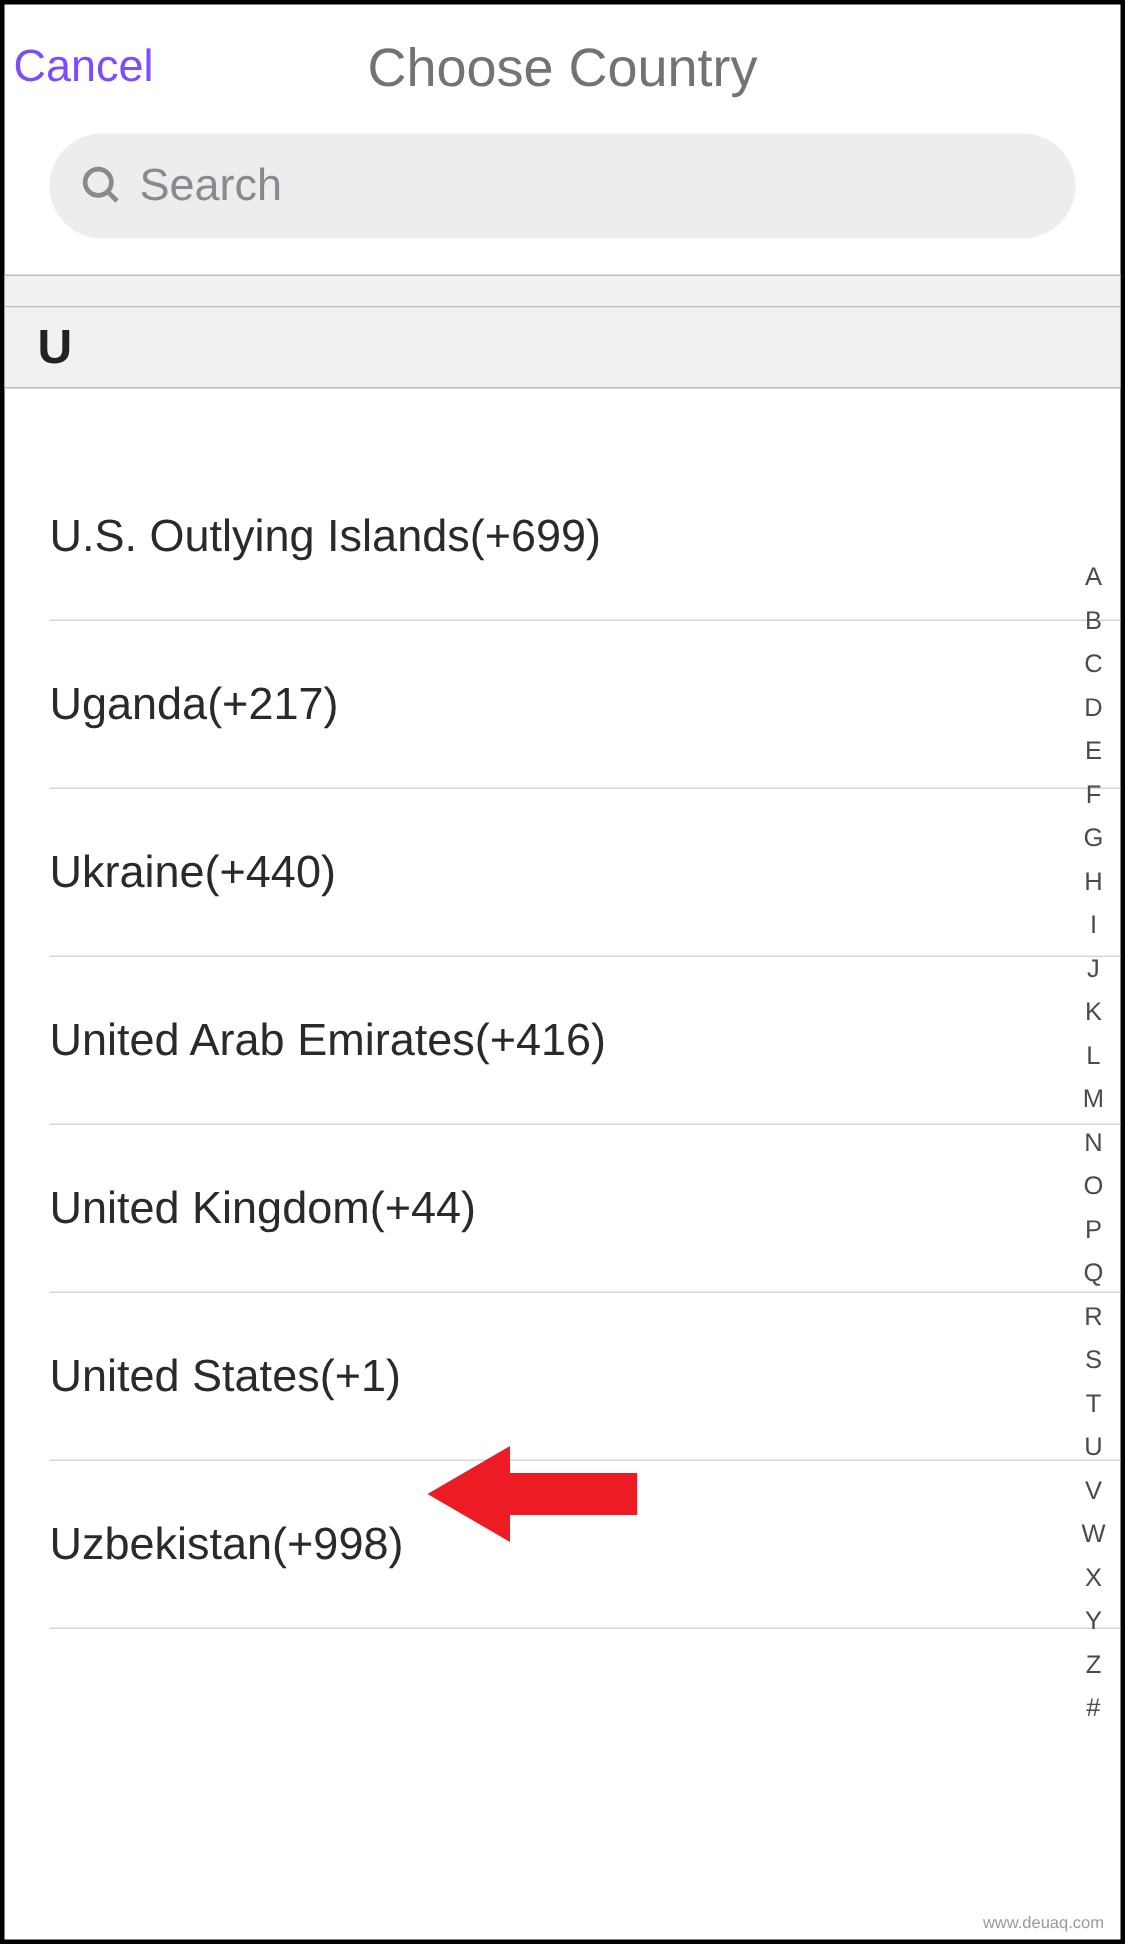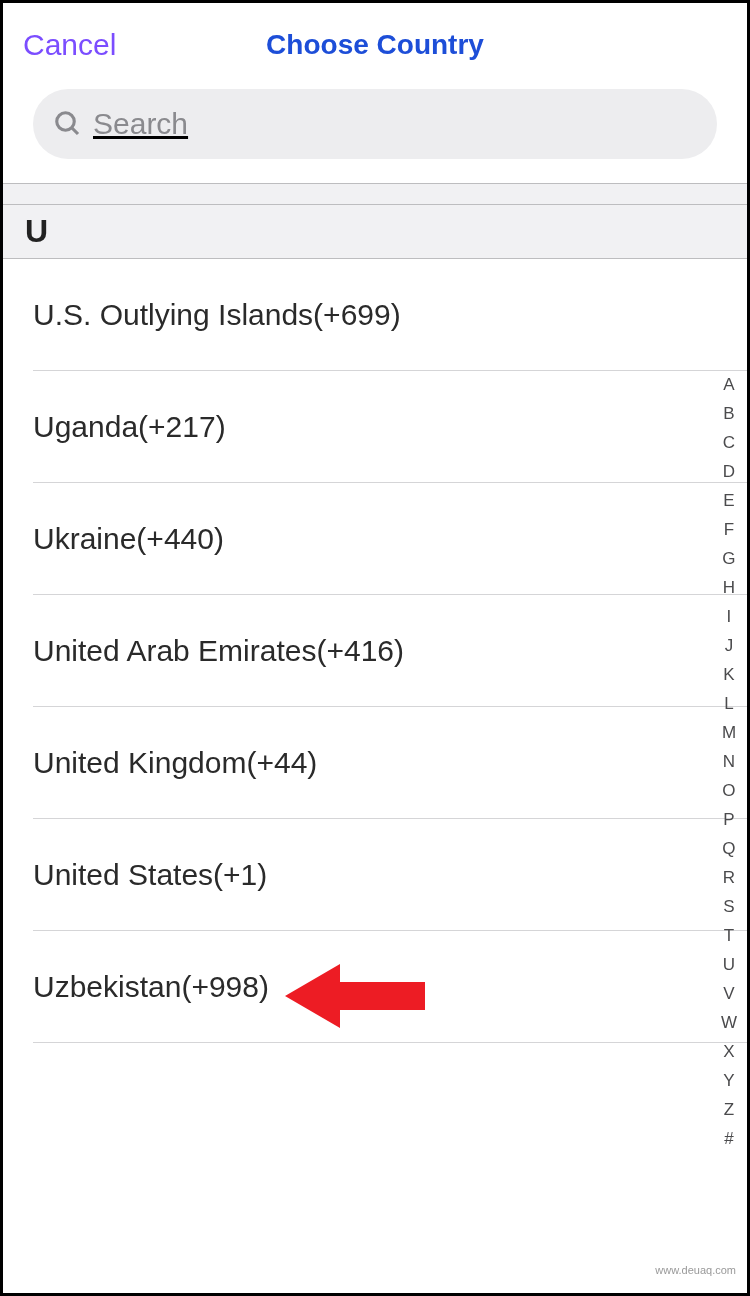--- a/index.html
+++ b/index.html
@@ -12,44 +12,43 @@
       height: 1296px;
       font-family: -apple-system, BlinkMacSystemFont, "Helvetica Neue", sans-serif;
       background: #fff;
       position: relative;
       border: 3px solid #000;
       overflow: hidden;
     }
     .header {
       display: flex;
       align-items: center;
-      padding: 20px 18px 8px 20px;
+      padding: 20px 18px 8px 6px;
       position: relative;
       height: 72px;
     }
     .cancel-btn {
       color: #7b4dff;
       font-size: 30px;
       font-weight: 400;
       background: none;
       border: none;
       cursor: pointer;
       padding: 0;
     }
     .title {
       position: absolute;
       left: 50%;
       transform: translateX(-50%);
-      font-size: 28px;
-      font-weight: 700;
-      color: #1d4ed8;
+      font-size: 36px;
+      font-weight: 400;
+      color: #737373;
     }
     .search-container {
       padding: 14px 30px 24px 30px;
-      text-decoration: underline;
     }
     .search-box {
       display: flex;
       align-items: center;
       background: #ededef;
       border-radius: 36px;
       height: 70px;
       padding: 0 20px;
     }
     .search-icon {
@@ -79,20 +78,21 @@
       background: #f1f1f3;
       padding: 8px 22px;
       font-size: 32px;
       font-weight: 600;
       color: #222;
       border-bottom: 1px solid #bdbdbf;
     }
     .list-container {
       padding: 0 0 0 30px;
       position: relative;
+      margin-top: 43px;
     }
     .list-item {
       display: flex;
       align-items: center;
       height: 112px;
       border-bottom: 1px solid #d5d5d7;
       font-size: 30px;
       color: #2a2a2a;
       font-weight: 400;
       cursor: pointer;
@@ -122,21 +122,21 @@
     .arrow {
       position: absolute;
       left: 282px;
       top: 953px;
       width: 140px;
       height: 80px;
       pointer-events: none;
     }
     .watermark {
       position: absolute;
-      bottom: 16px;
+      bottom: 4px;
       right: 8px;
       font-size: 11px;
       color: #999;
       background: rgba(255,255,255,0.8);
       padding: 1px 3px;
     }
   </style>
 </head>
 <body>
 

